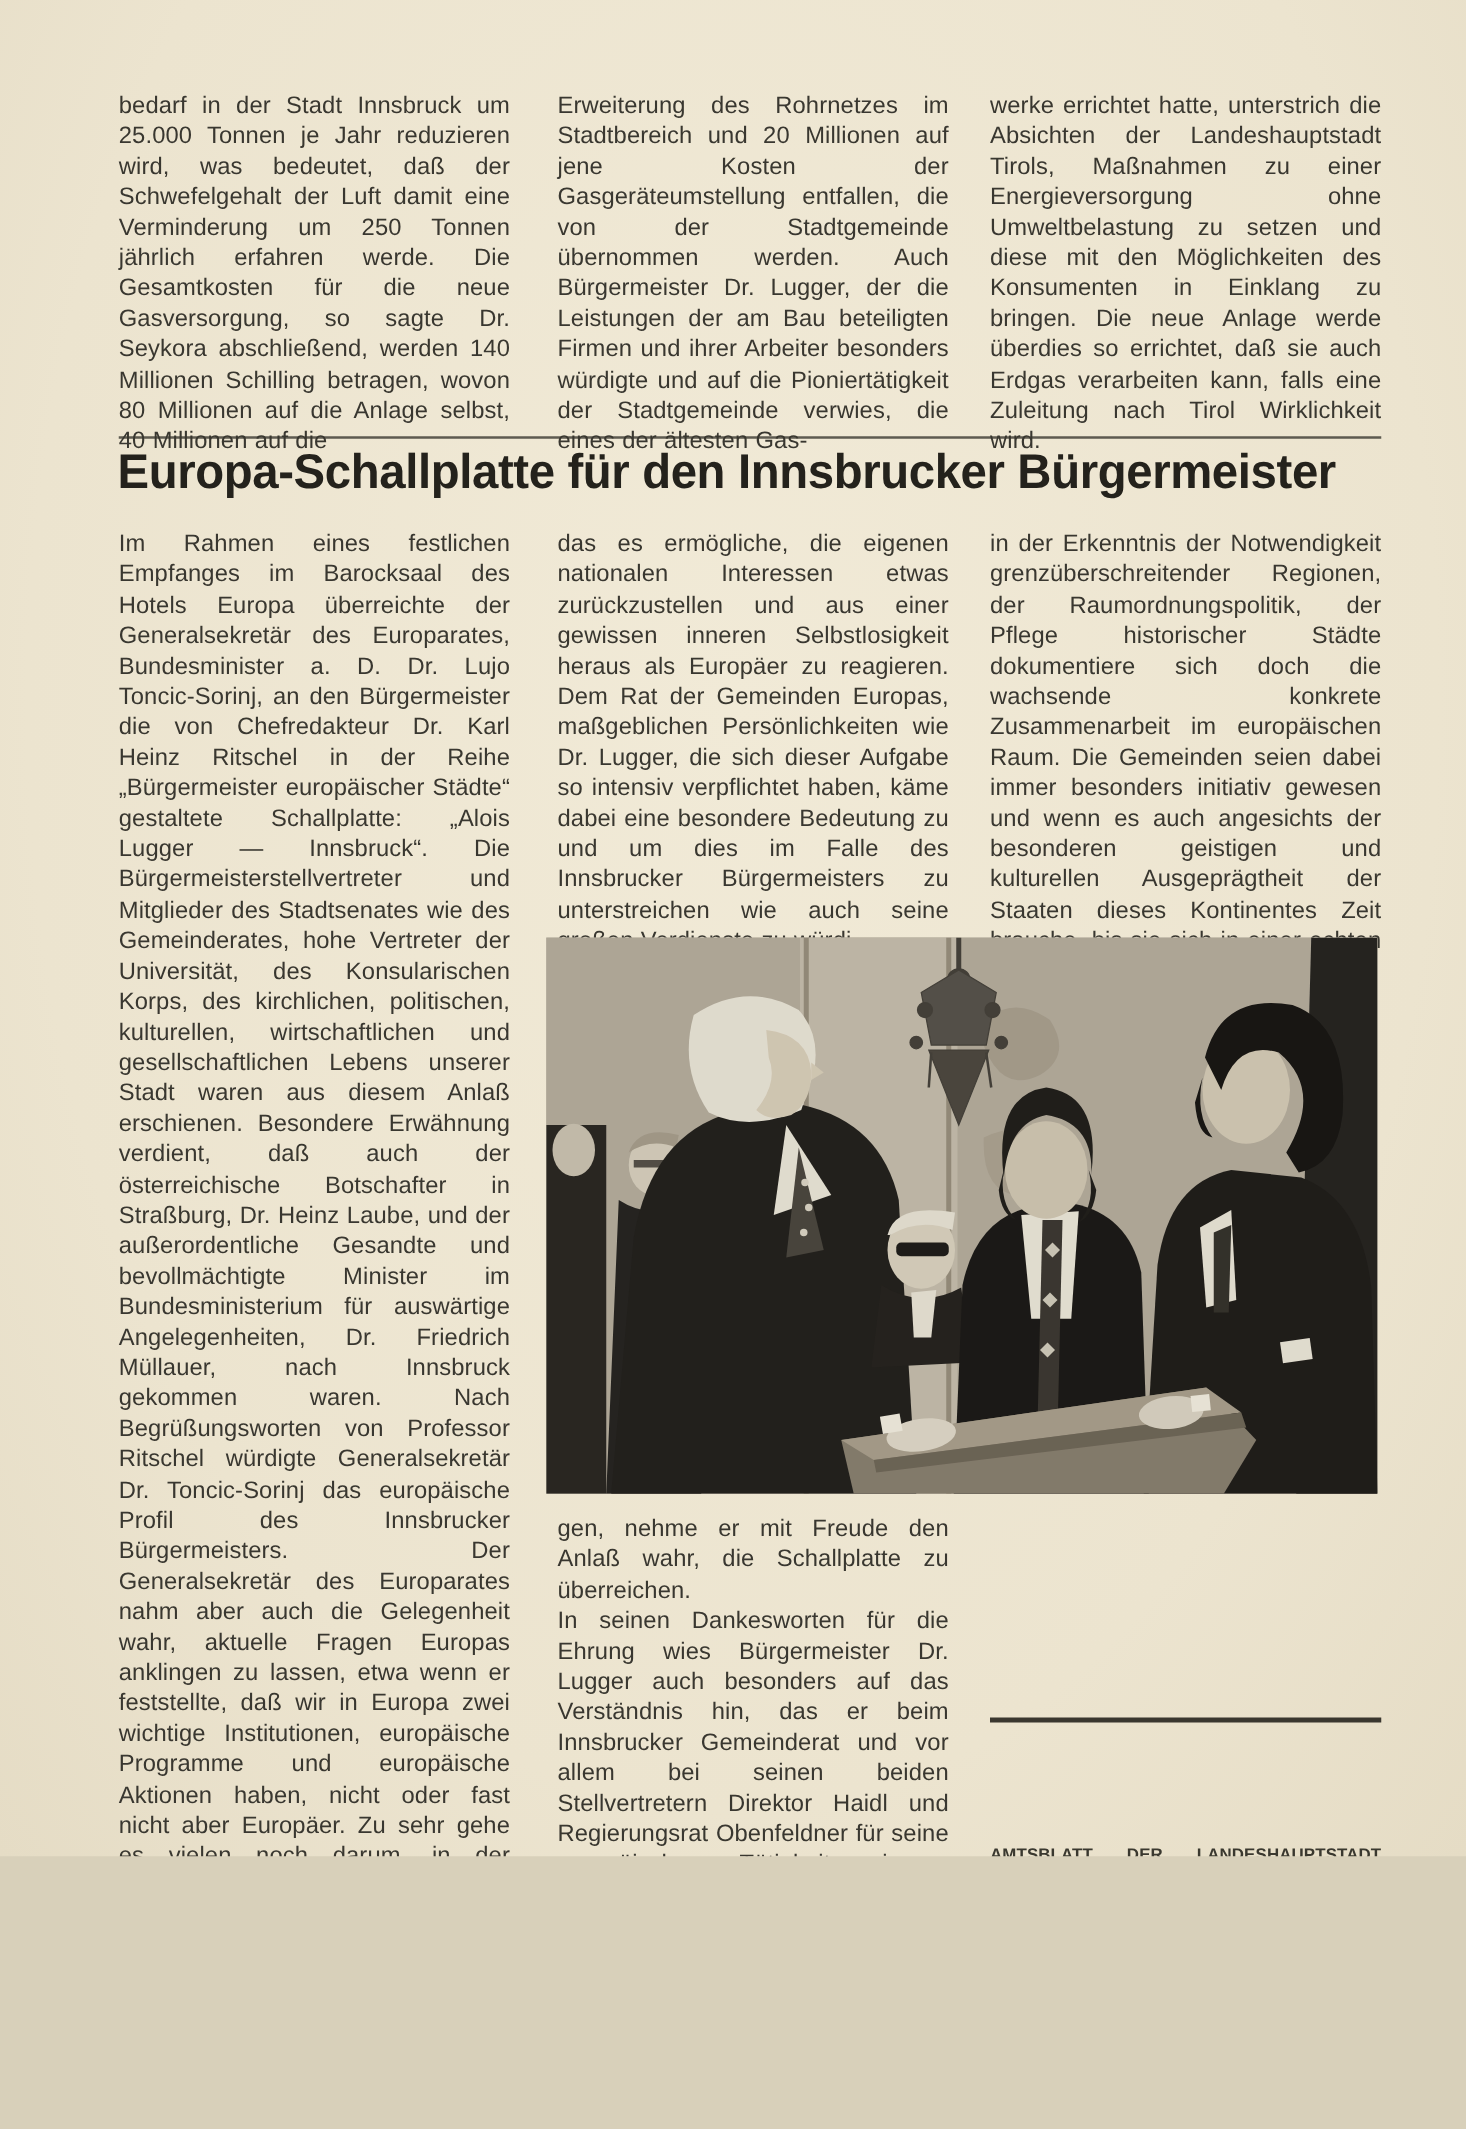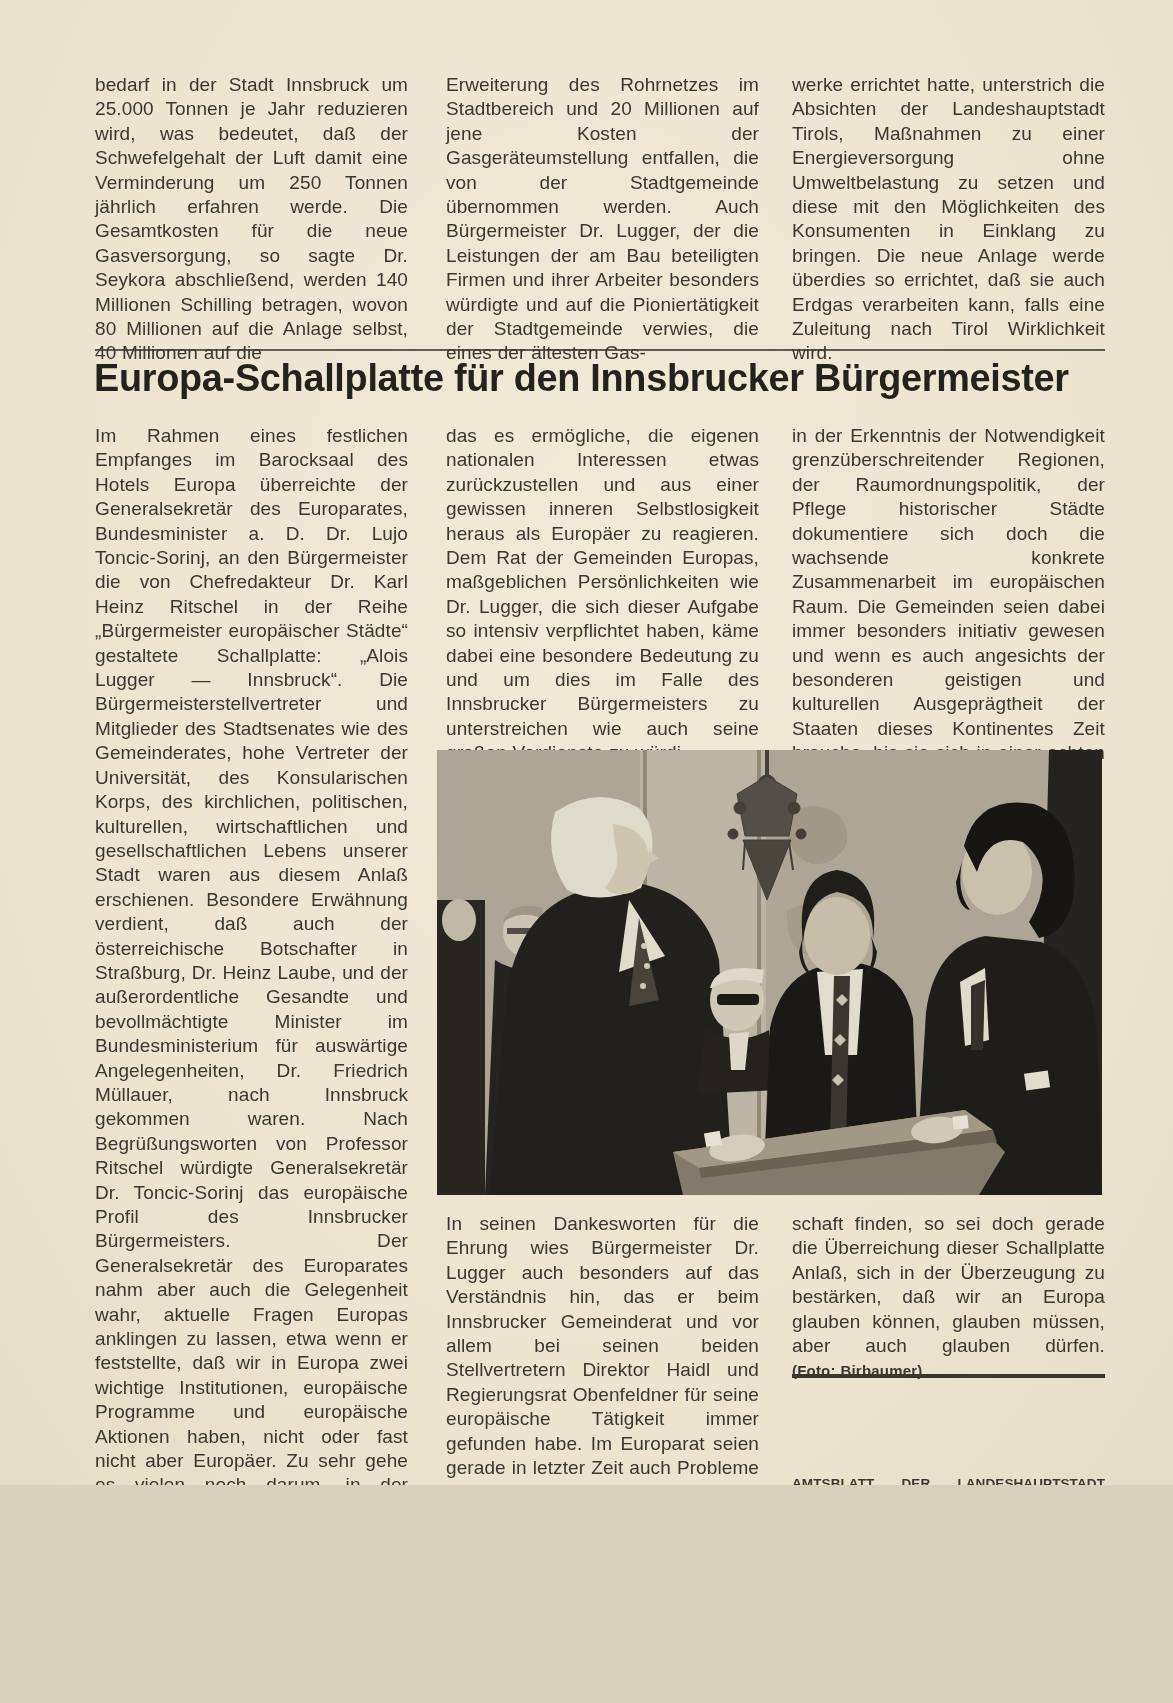--- a/index.html
+++ b/index.html
@@ -169,26 +169,23 @@
       <ellipse cx="300" cy="398" rx="28" ry="13" fill="#ddd6c6" transform="rotate(-8 300 398)"></ellipse>
       <rect x="268" y="382" width="16" height="14" fill="#efeadc" transform="rotate(-10 276 389)"></rect>
       <ellipse cx="500" cy="380" rx="26" ry="13" fill="#d8d1c1" transform="rotate(-6 500 380)"></ellipse>
       <rect x="516" y="366" width="15" height="13" fill="#efeadc" transform="rotate(-6 523 372)"></rect>
 
       <rect x="0" y="0" width="665" height="445" fill="#1b1914" opacity="0.04"></rect>
     </svg>
   </div>
 
   <div class="col" style="left:446px;top:1212px;">
+    <div>gen, nehme er mit Freude den Anlaß wahr, die Schallplatte zu überreichen.</div>
     <div>In seinen Dankesworten für die Ehrung wies Bürgermeister Dr. Lugger auch besonders auf das Verständnis hin, das er beim Innsbrucker Gemeinderat und vor allem bei seinen beiden Stellvertretern Direktor Haidl und Regierungsrat Obenfeldner für seine europäische Tätigkeit immer gefunden habe. Im Europarat seien gerade in letzter Zeit auch Probleme der Kommunal- und Regionalpolitik besonders aktuell geworden und im Aufkommen eines stärkeren regionalen Bewußtseins,</div>
   </div>
 
-  <div class="col" style="left:792px;top:1212px;">
-    <span>schaft finden, so sei doch gerade die Überreichung dieser Schallplatte Anlaß, sich in der Überzeugung zu bestärken, daß wir an Europa glauben können, glauben müssen, aber auch glauben dürfen.</span>
-    <span class="credit">(Foto: Birbaumer)</span>
-  </div>
 
   <div class="rule" style="left:792px;top:1374px;width:313px;height:4px;"></div>
   <div class="imprint">AMTSBLATT DER LANDESHAUPTSTADT INNSBRUCK Eigentümer, Herausgeber und Verleger: Die Stadtgemeinde Innsbruck — Für Verlag u. Inhalt verantwortlich: Chefredakteur Paul Gruber, Innsbruck, Rathaus, Telefon 26 7 71. — Das Amtsblatt erscheint monatlich und ist ab 5. jeden Monats beim Rathausportier an der Maria-Theresien-Straße erhältlich. Einzelpreis S 6.—, Jahresabonnement S 60.—. (Bestellungen für das Abonnement werden im Rathaus-Pressereferat entgegengenommen. Nachdruck nur mit Genehmigung. Herstellung Buchdruckerei Frohnweiler, Innsbruck, Maria-Theresien-Straße 40.</div>
 
   <div class="page-number">2</div>
 
 </div>
 
 </body></html>

